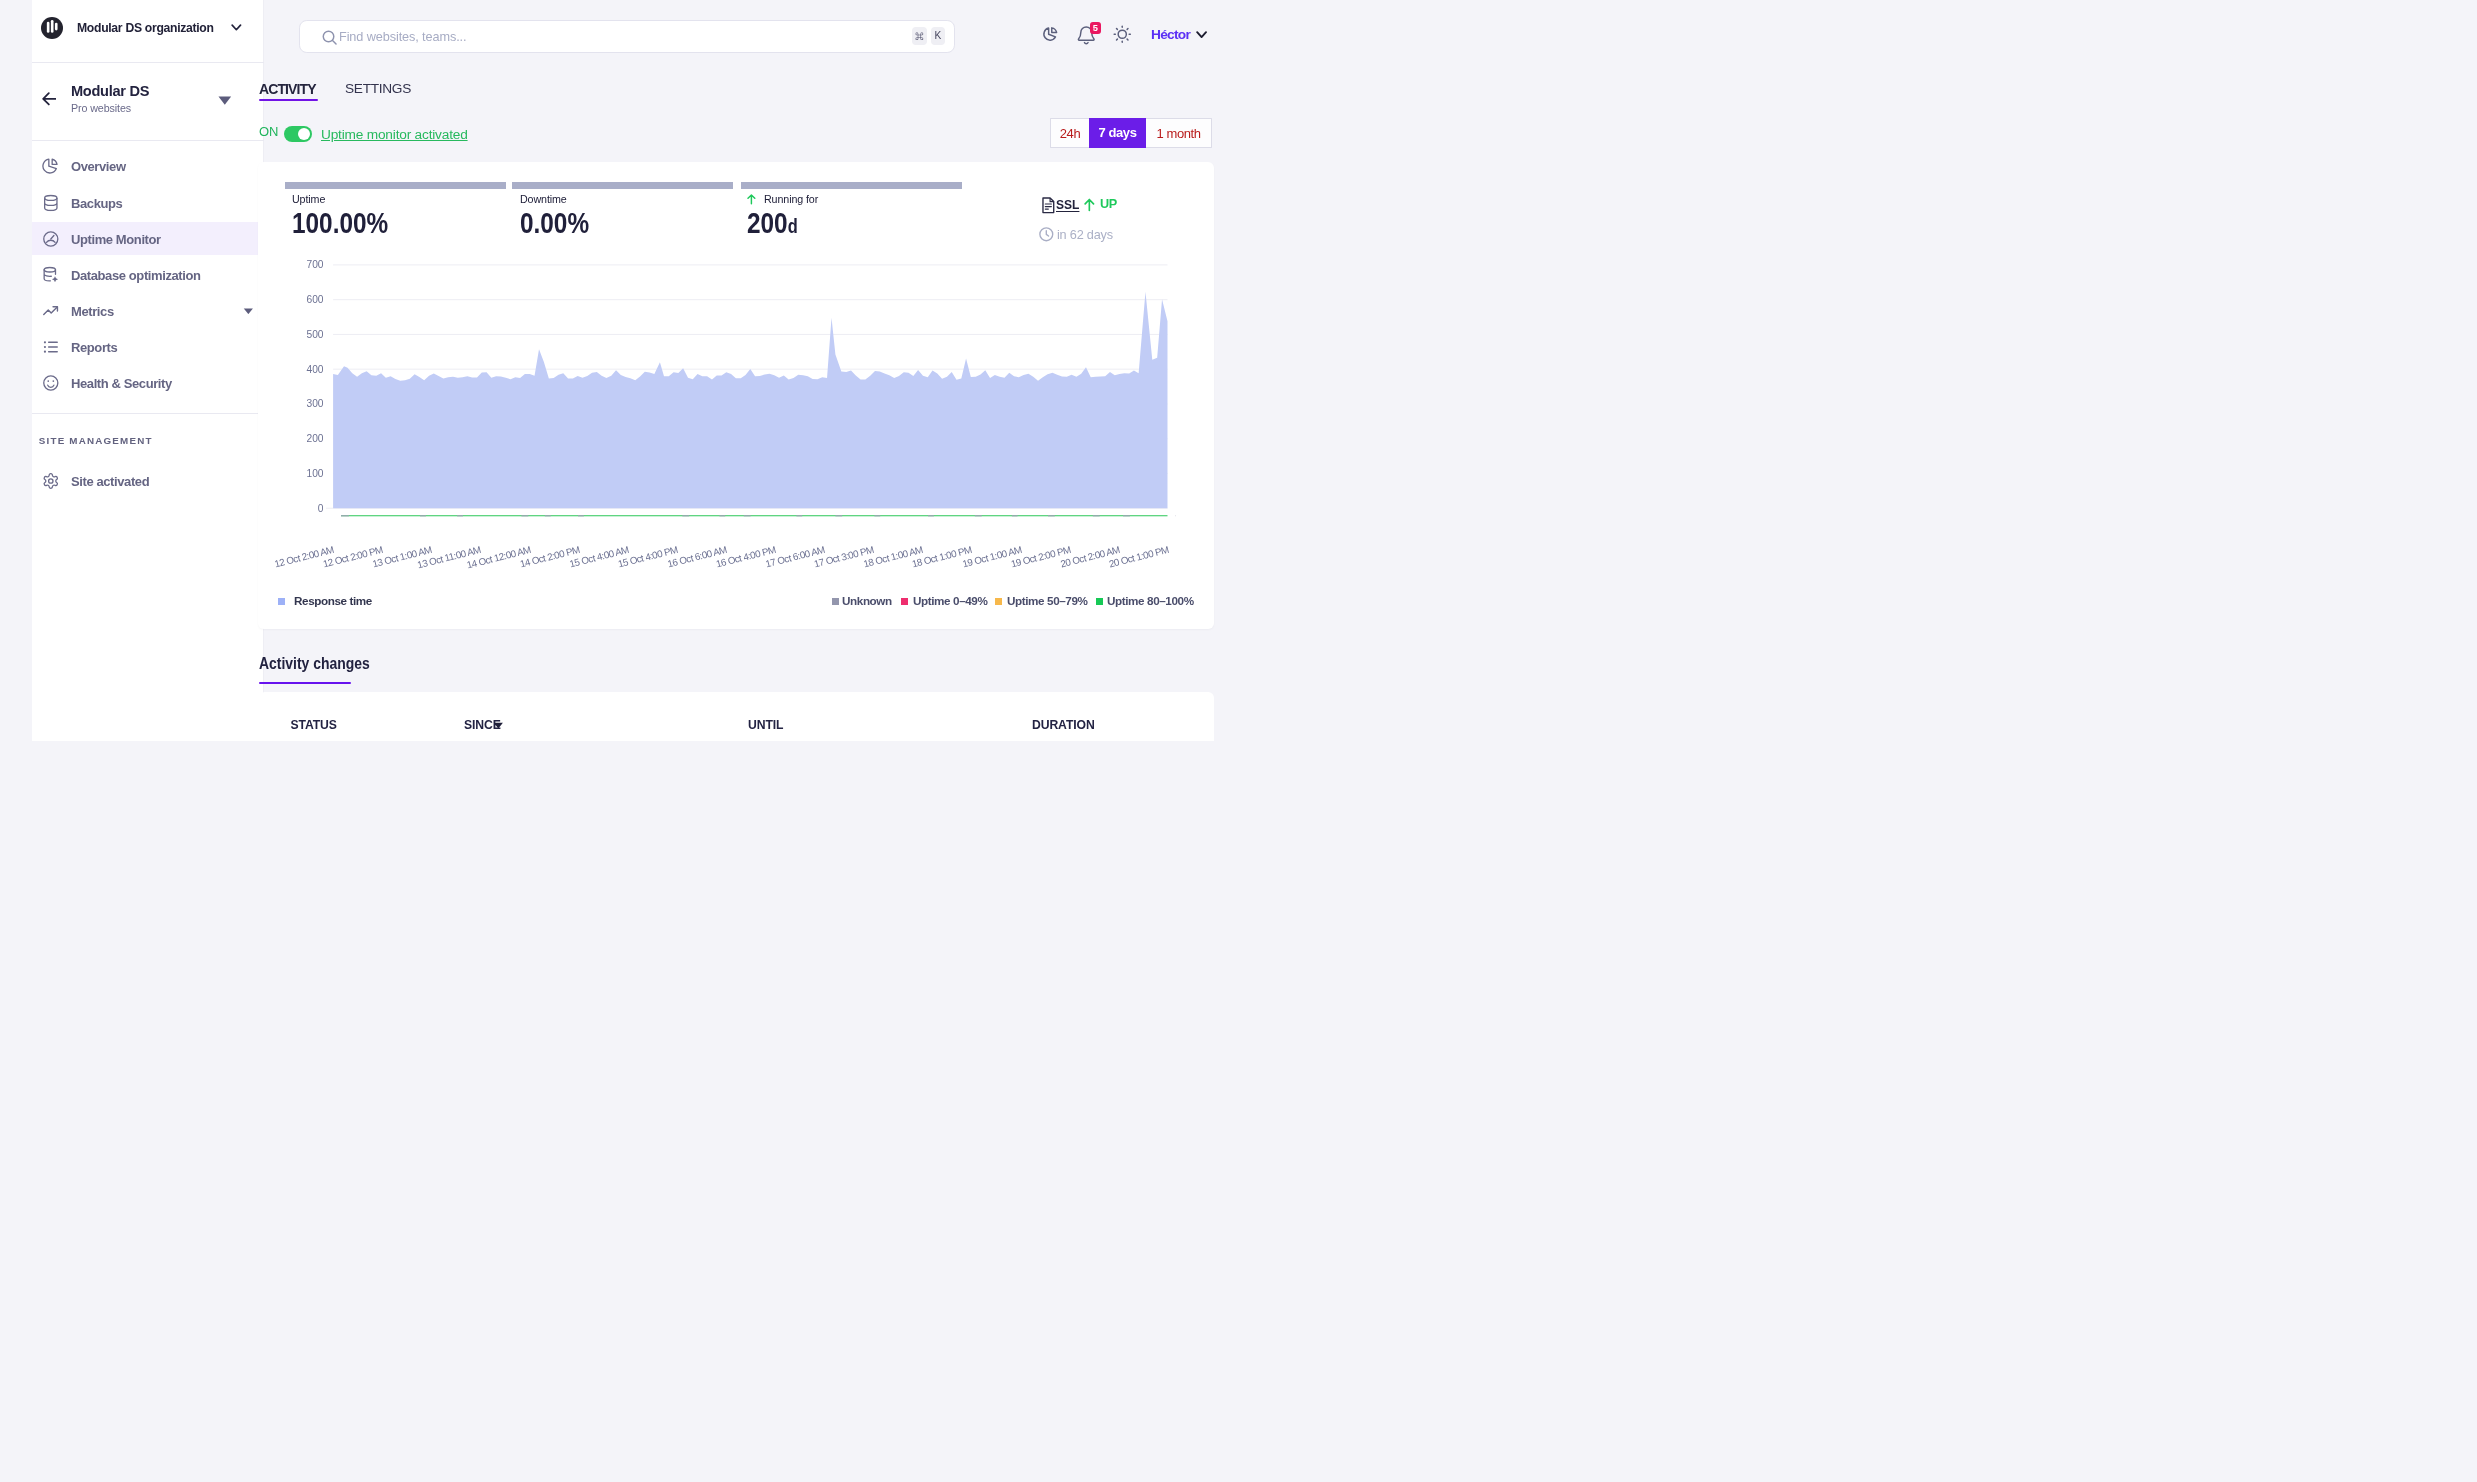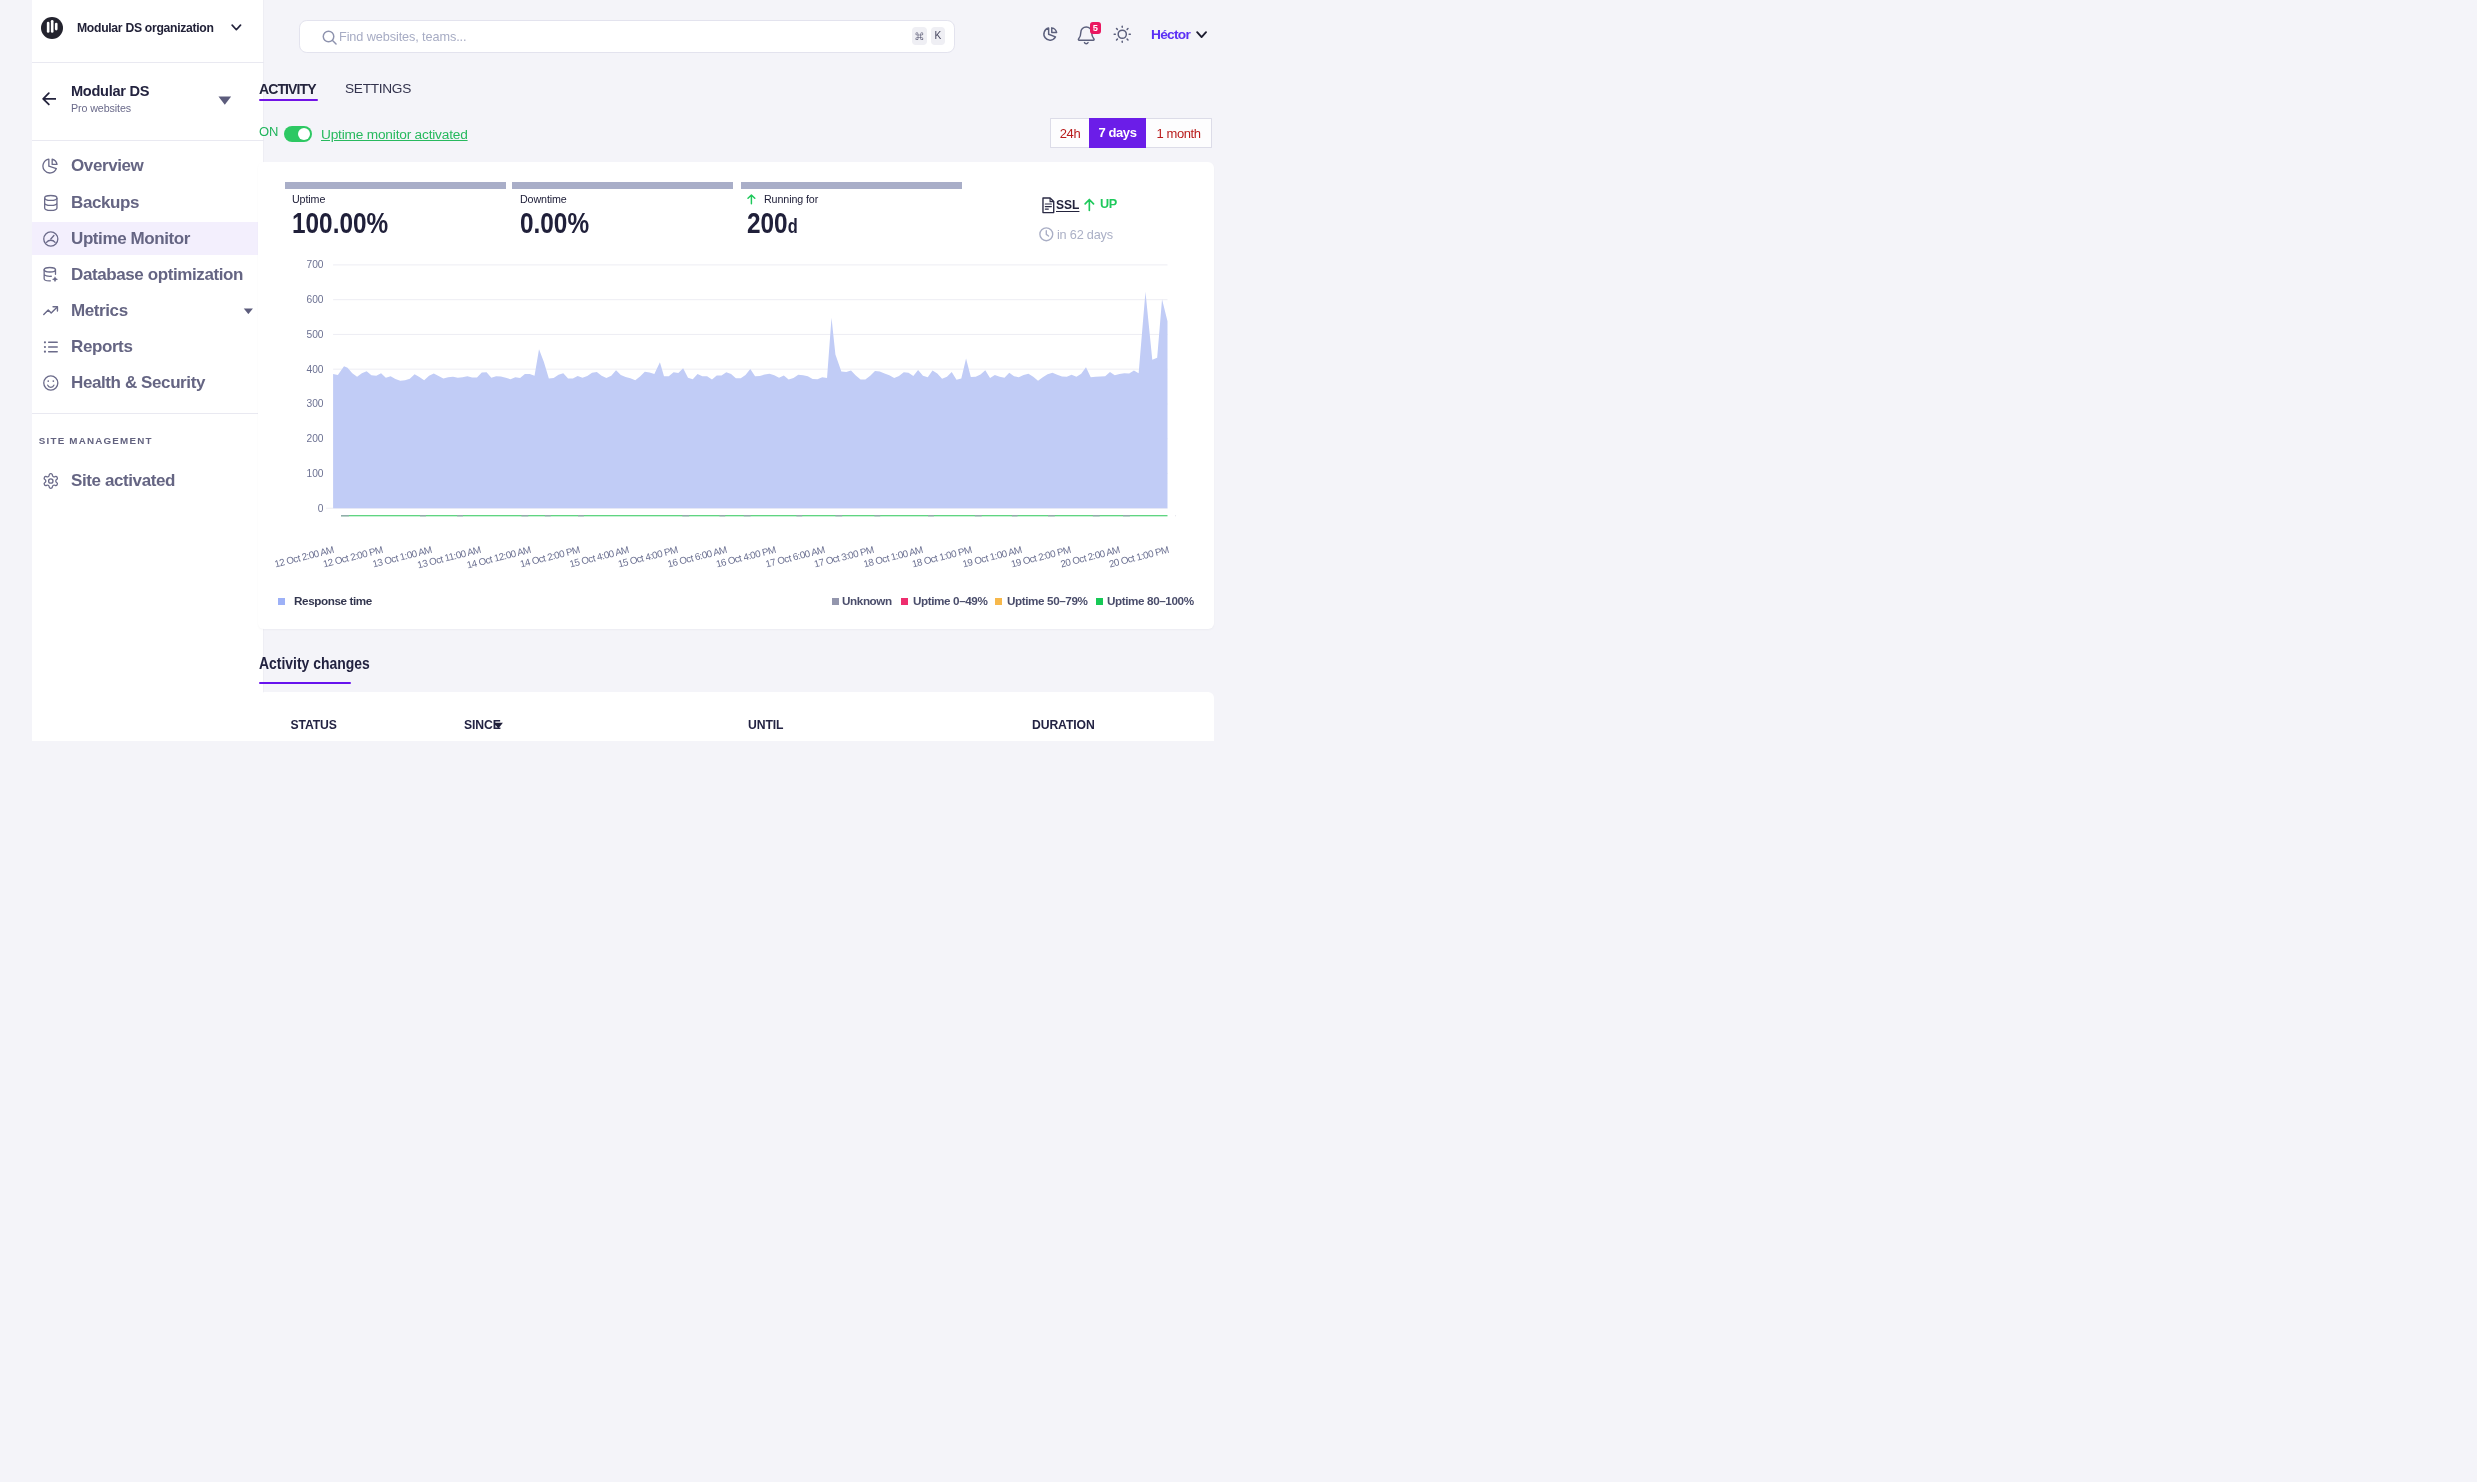--- a/index.html
+++ b/index.html
@@ -4,21 +4,21 @@
 <style>
   * { margin:0; padding:0; box-sizing:border-box; }
   html,body { width:1239px; height:741px; overflow:hidden; }
   body { font-family:"Liberation Sans", sans-serif; background:#f4f4f9; position:relative; }
   .abs { position:absolute; }
   
   #sidebar { position:absolute; left:0; top:0; width:232px; height:741px; background:#fff; border-right:1px solid #eeeef4;margin-left:32px; }
   .sdiv { position:absolute; left:0; width:232px; height:1px; background:#e9e9f1; }
   .logo-circle { position:absolute; left:8.8px; top:16.6px; width:22.4px; height:22.4px; border-radius:50%; background:#23232e; }
   .org-name { position:absolute; left:45px; top:21px; font-size:12.2px; font-weight:600; color:#222238; letter-spacing:-0.3px; }
-  .navtxt { font-size:17px; font-weight:600; color:#656583; letter-spacing:-0.4px;text-align:right; }
+  .navtxt { font-size:13px; font-weight:600; color:#656583; letter-spacing:-0.4px;text-align:right; }
   .nav-item { position:absolute; left:0; width:232px; height:33px; }
   .nav-item .ic { position:absolute; left:9.8px; top:50%; transform:translateY(-50%); width:17.6px; height:17.6px; }
   .nav-item .lb { position:absolute; left:39px; top:50%; transform:translateY(-50%); }
   .nav-active { background:#f3effd; }
   .nav-bar { position:absolute; right:1px; top:2px; width:3.4px; height:29px; border-radius:2.9px; background:#5a14ea; }
   
   #search { position:absolute; left:260px; top:19.5px; width:656px; height:33px; background:#fff; border:1px solid #e3e3ee; border-radius:7.8px;margin-left:39px; }
   #search .ph { position:absolute; left:39px; top:8.3px; font-size:12.7px; color:#a7acc4; letter-spacing:-0.1px; line-height:16.6px; }
   .key { position:absolute; top:6.3px; width:14.6px; height:18.5px; background:#efeff4; border-radius:3.9px; color:#494961; font-size:10.2px; text-align:center; line-height:18.5px; }
   .uname { position:absolute; left:1151px; top:28px; font-size:13.7px; font-weight:700; color:#5b2ff5; letter-spacing:-0.7px; line-height:1; }

